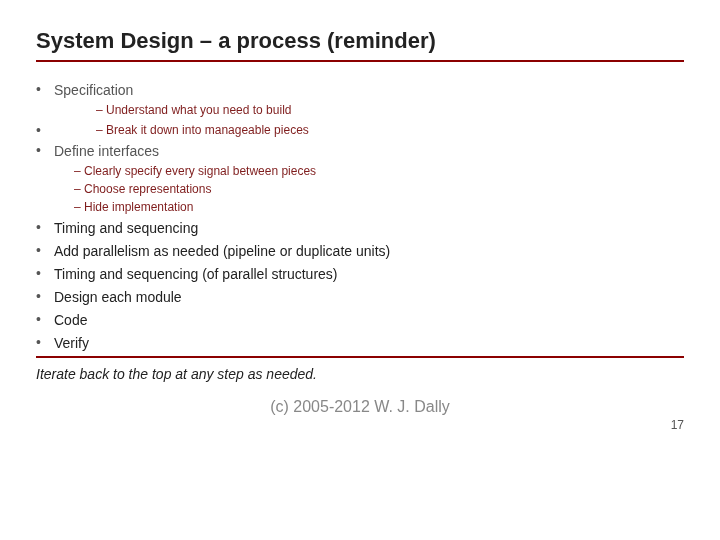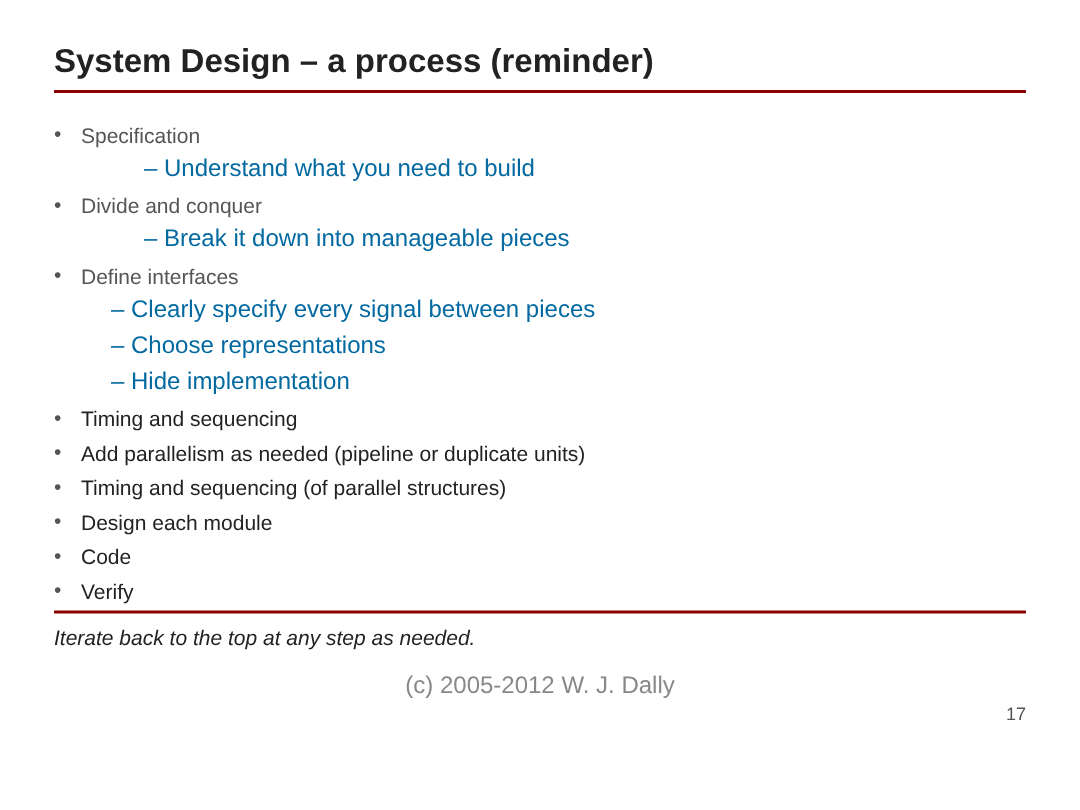--- a/index.html
+++ b/index.html
@@ -69,22 +69,22 @@
 
     .sub-list {
       list-style: none;
       padding: 0;
       margin-left: 0;
     }
 
     .sub-item {
       display: flex;
       align-items: flex-start;
-      font-size: 16px;
-      color: #0369a1;
+      font-size: 12px;
+      color: #7f1d1d;
       line-height: 1.5;
       margin-left: 20px;
     }
 
     .sub-dash {
       min-width: 22px;
       color: #555555;
     }
 
     .footer {
@@ -140,21 +140,20 @@
               <span class="sub-dash"></span>
               <span>– Understand what you need to build</span>
             </li>
           </ul>
         </div>
       </li>
 
       <li class="bullet-item">
         <span class="bullet-dot">•</span>
         <div>
-          <span class="bullet-text">Divide and conquer</span>
           <ul class="sub-list">
             <li class="sub-item">
               <span class="sub-dash"></span>
               <span>– Break it down into manageable pieces</span>
             </li>
           </ul>
         </div>
       </li>
 
       <li class="bullet-item">

